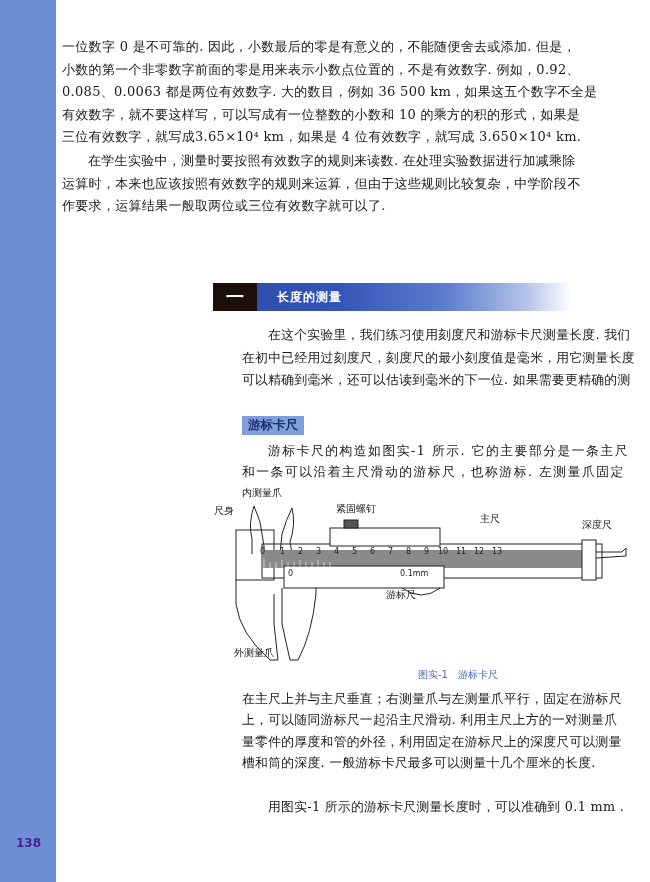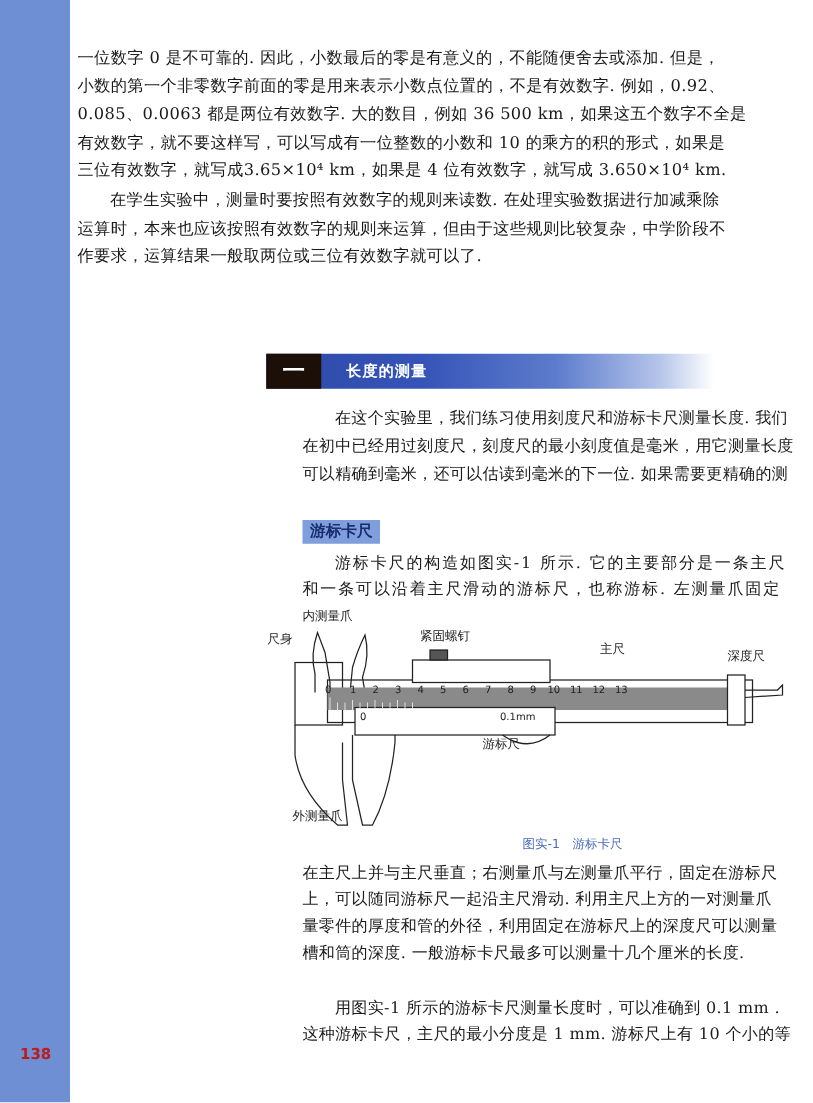--- a/index.html
+++ b/index.html
@@ -1,20 +1,20 @@
 <!DOCTYPE html>
 <html><head>
 <meta charset="utf-8">
 <style>
   html, body { margin:0; padding:0; }
   body { width:650px; height:882px; position:relative; background:#ffffff; overflow:hidden;
          font-family:"DejaVu Serif","Liberation Serif",serif; color:#1a1a1a; }
   .sidebar { position:absolute; left:0; top:0; width:56px; height:882px; background:#6f8fd4; }
   .page-num { position:absolute; left:16px; top:836px; font-family:"DejaVu Sans","Liberation Sans",sans-serif;
-              font-size:12px; font-weight:bold; color:#b91c1c; }
+              font-size:12px; font-weight:bold; color:#4c1d95; }
   .para { position:absolute; font-size:13px; line-height:22.6px; letter-spacing:0.3px; margin:0; text-align:justify; }
   .para .line { display:block; white-space:nowrap; }
   #p1 { left:62px; top:36px; width:556px; }
   #p2 { left:62px; top:150px; width:556px; }
   .indent { padding-left:26px; }
   .section-bar { position:absolute; left:213px; top:283px; width:358px; height:28px;
       background:linear-gradient(to right,#2d4aa8 0%,#3654b8 35%,#5d7ccc 65%,#b6c5ea 88%,#ffffff 100%); }
   .section-num { position:absolute; left:0; top:0; width:44px; height:28px; background:#1b0f08; color:#fff;
       font-family:"DejaVu Sans","Liberation Sans",sans-serif; font-size:18px; font-weight:bold; text-align:center; line-height:28px; }
   .section-title { position:absolute; left:64px; top:0; line-height:28px; color:#fff;
@@ -145,14 +145,13 @@
 
 <div class="para" id="p5">
   <span class="line">在主尺上并与主尺垂直；右测量爪与左测量爪平行，固定在游标尺</span>
   <span class="line">上，可以随同游标尺一起沿主尺滑动. 利用主尺上方的一对测量爪</span>
   <span class="line">量零件的厚度和管的外径，利用固定在游标尺上的深度尺可以测量</span>
   <span class="line">槽和筒的深度. 一般游标卡尺最多可以测量十几个厘米的长度.</span>
 </div>
 
 <div class="para" id="p6">
   <span class="line indent">用图实-1 所示的游标卡尺测量长度时，可以准确到 0.1 mm .</span>
-  <span class="line">这种游标卡尺，主尺的最小分度是 1 mm. 游标尺上有 10 个小的等</span>
 </div>
 
 </body></html>

